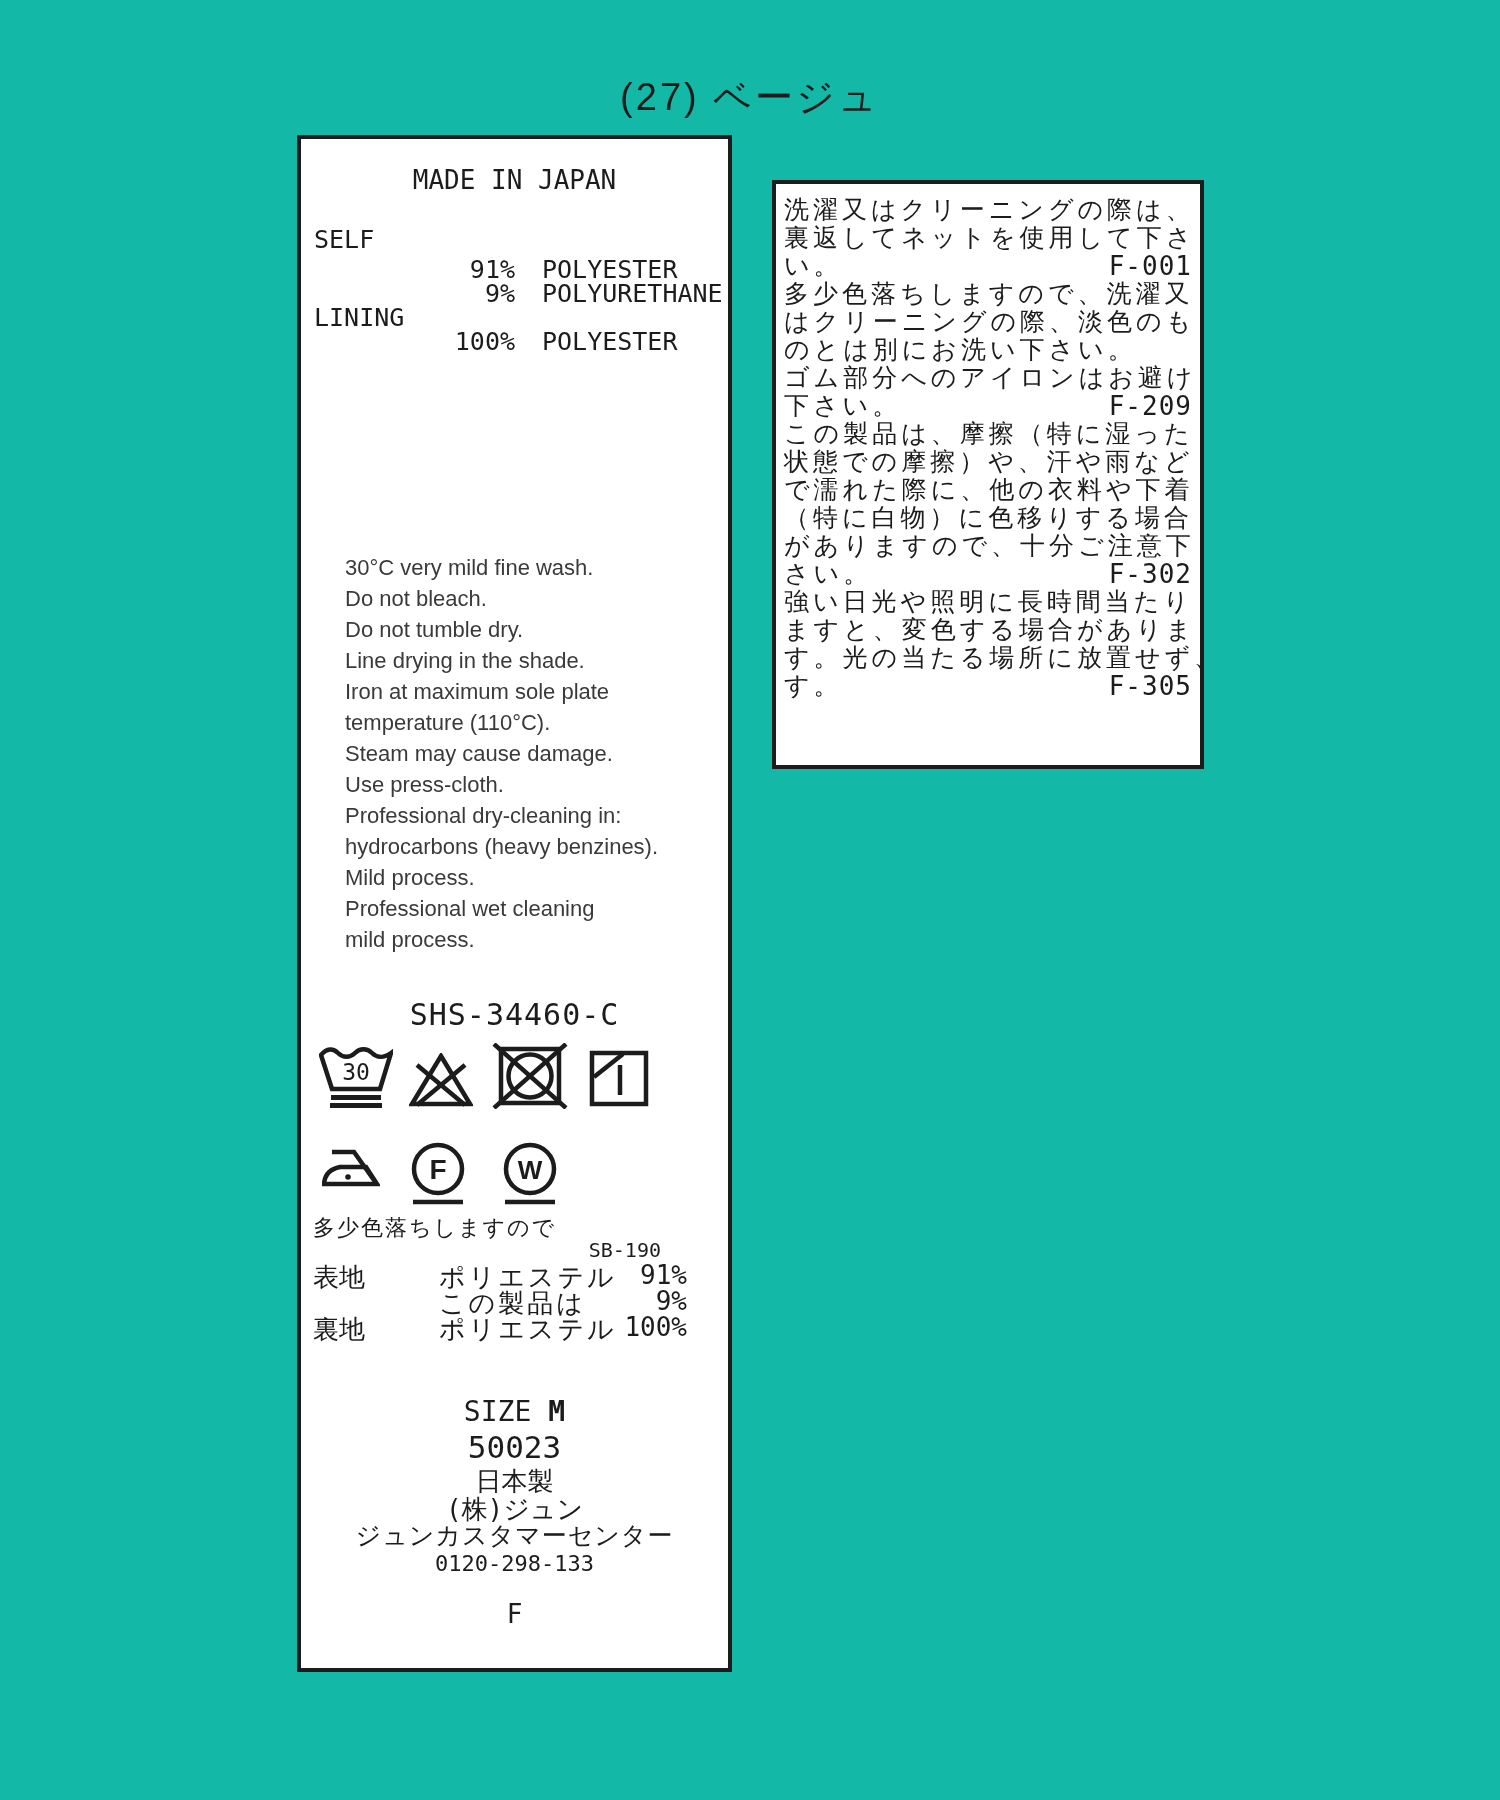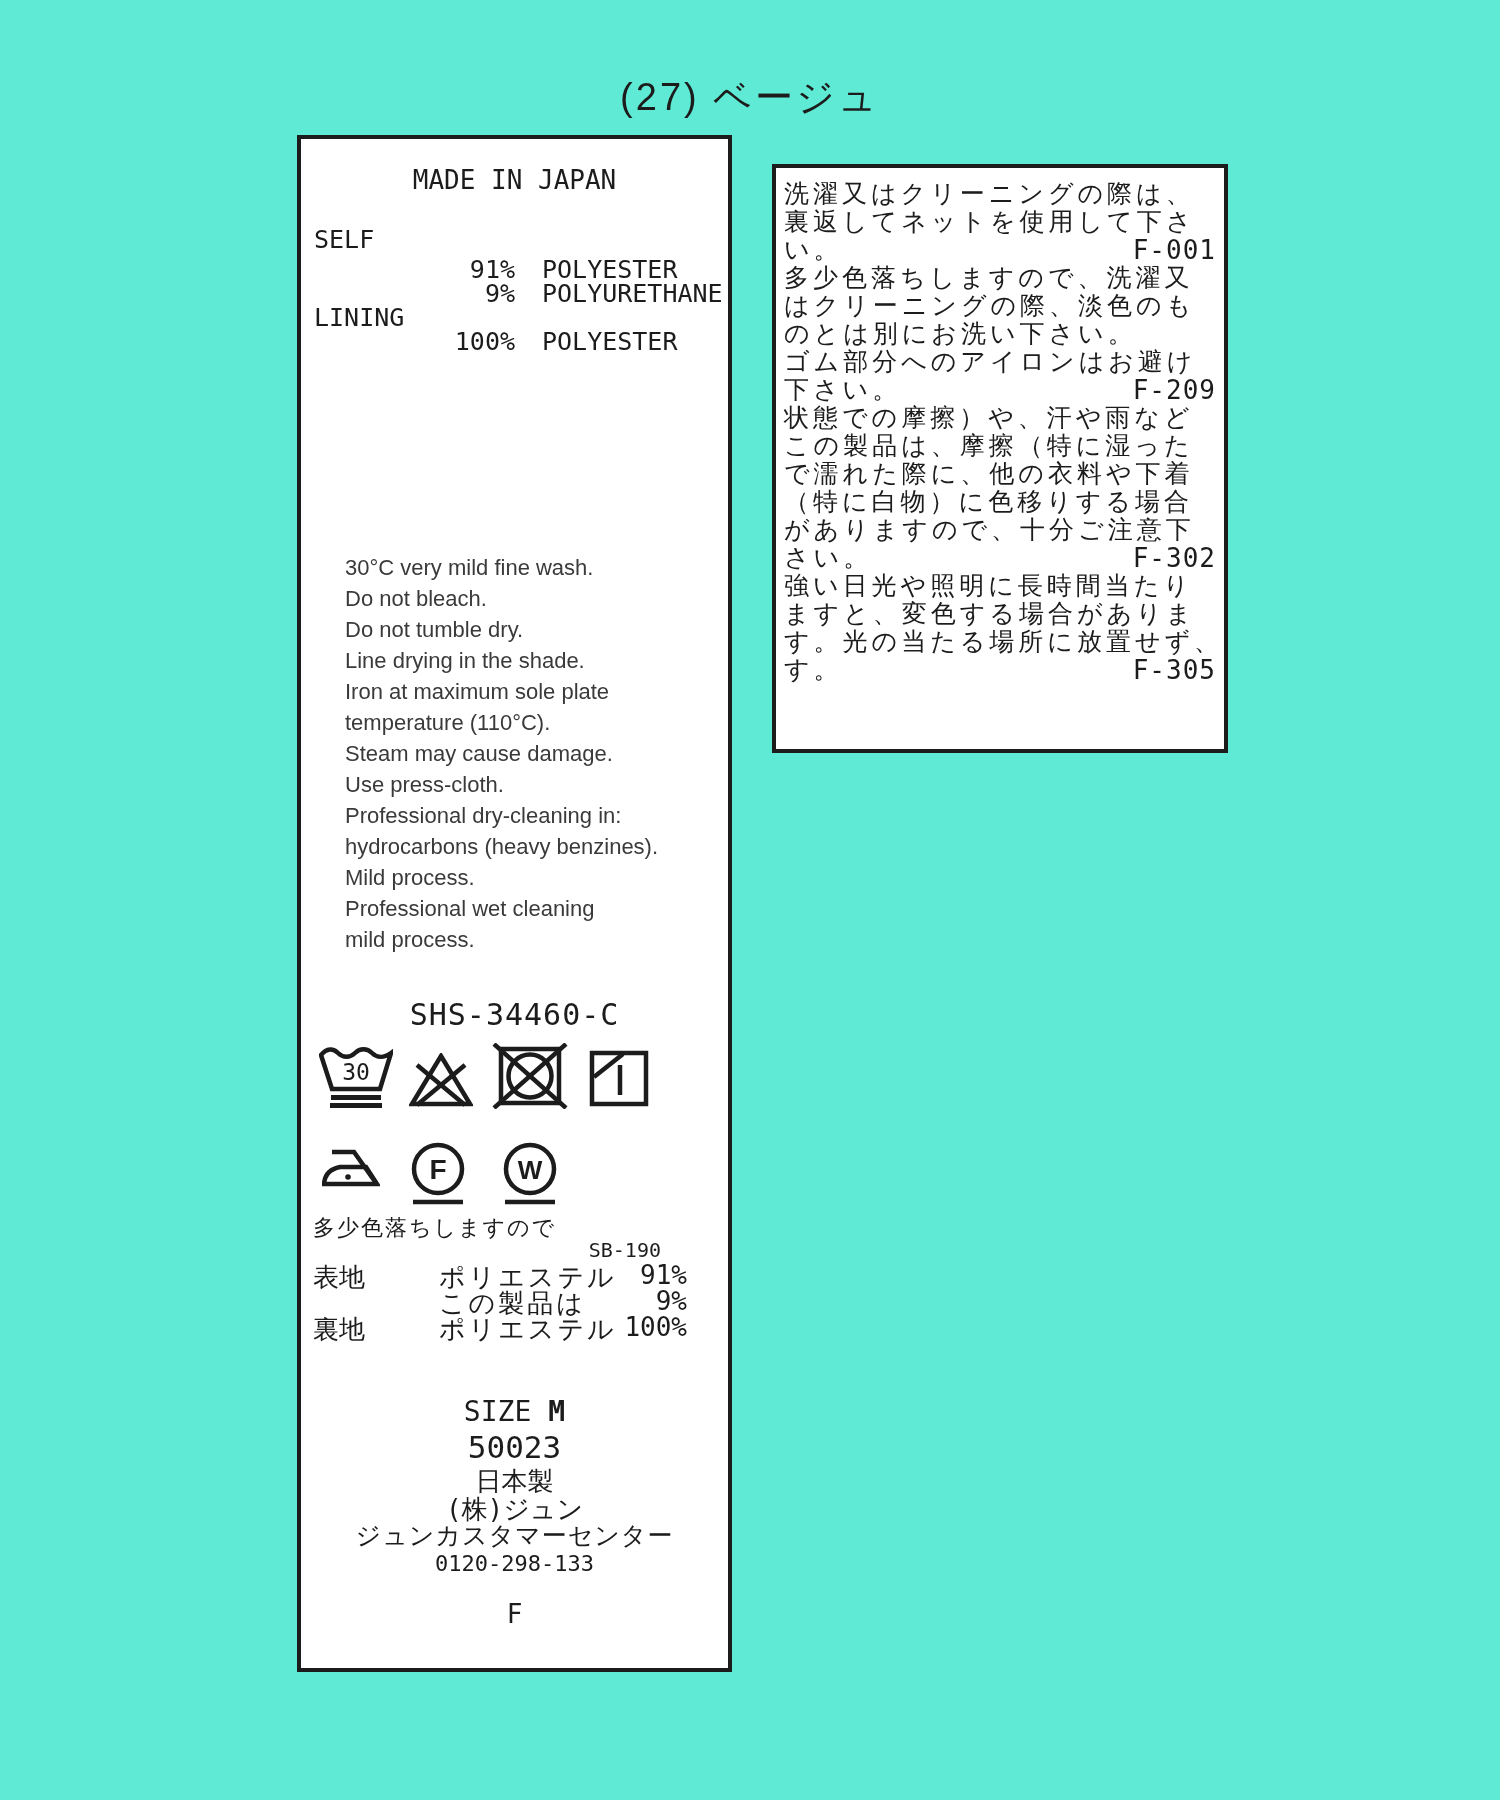--- a/index.html
+++ b/index.html
@@ -1,29 +1,29 @@
 <!DOCTYPE html>
 <html><head>
 <meta charset="utf-8">
 <style>
   html,body { margin:0; padding:0; background:#ffffff; }
   .page {
-    position:relative; width:1500px; height:1800px; background:#5eead4;
+    position:relative; width:1500px; height:1800px; background:#14b8a6;
     color:#1c1c1c; font-family:"DejaVu Sans Mono","Liberation Mono",monospace;
     overflow:hidden;
   }
   .abs { position:absolute; }
   .title {
     position:absolute; top:72px; left:0; width:1500px; text-align:center;
     font-size:38px; letter-spacing:3px;
     font-family:"Liberation Sans","DejaVu Sans",sans-serif;
   }
   .box { position:absolute; border:4px solid #1c1c1c; background:#fff; }
   .left-box  { left:297px; top:135px; width:427px; height:1529px; }
-  .right-box { left:772px; top:164px; width:424px; height:581px;padding-left:24px; }
+  .right-box { left:772px; top:180px; width:424px; height:581px; }
 
   
   .made-in { top:26px; left:0; width:100%; text-align:center; font-size:26px; }
   .part-label { left:13px; font-size:25px; }
   .row-en { left:0; width:100%; height:28px; }
   .pct-en { position:absolute; top:0; left:0; width:214px; text-align:right; font-size:25px; }
   .mat-en { position:absolute; top:0; left:241px; font-size:25px; }
   .care-en {
     left:44px; top:413px; font-size:22px; line-height:31px; color:#3a3a3a;
     font-family:"Liberation Sans","DejaVu Sans",sans-serif;
@@ -189,22 +189,22 @@
   <div class="box right-box">
     <div class="care-jp">
       <div class="jline"><span class="jtext">洗濯又はクリーニングの際は、</span><span class="jcode"></span></div>
       <div class="jline"><span class="jtext">裏返してネットを使用して下さ</span><span class="jcode"></span></div>
       <div class="jline"><span class="jtext">い。</span><span class="jcode">F-001</span></div>
       <div class="jline"><span class="jtext">多少色落ちしますので、洗濯又</span><span class="jcode"></span></div>
       <div class="jline"><span class="jtext">はクリーニングの際、淡色のも</span><span class="jcode"></span></div>
       <div class="jline"><span class="jtext">のとは別にお洗い下さい。</span><span class="jcode"></span></div>
       <div class="jline"><span class="jtext">ゴム部分へのアイロンはお避け</span><span class="jcode"></span></div>
       <div class="jline"><span class="jtext">下さい。</span><span class="jcode">F-209</span></div>
+      <div class="jline"><span class="jtext">この製品は、摩擦（特に湿った</span><span class="jcode"></span></div>
       <div class="jline"><span class="jtext">状態での摩擦）や、汗や雨など</span><span class="jcode"></span></div>
-      <div class="jline"><span class="jtext">この製品は、摩擦（特に湿った</span><span class="jcode"></span></div>
       <div class="jline"><span class="jtext">で濡れた際に、他の衣料や下着</span><span class="jcode"></span></div>
       <div class="jline"><span class="jtext">（特に白物）に色移りする場合</span><span class="jcode"></span></div>
       <div class="jline"><span class="jtext">がありますので、十分ご注意下</span><span class="jcode"></span></div>
       <div class="jline"><span class="jtext">さい。</span><span class="jcode">F-302</span></div>
       <div class="jline"><span class="jtext">強い日光や照明に長時間当たり</span><span class="jcode"></span></div>
       <div class="jline"><span class="jtext">ますと、変色する場合がありま</span><span class="jcode"></span></div>
       <div class="jline"><span class="jtext">す。光の当たる場所に放置せず、</span><span class="jcode"></span></div>
       <div class="jline"><span class="jtext">す。</span><span class="jcode">F-305</span></div>
     </div>
   </div>

